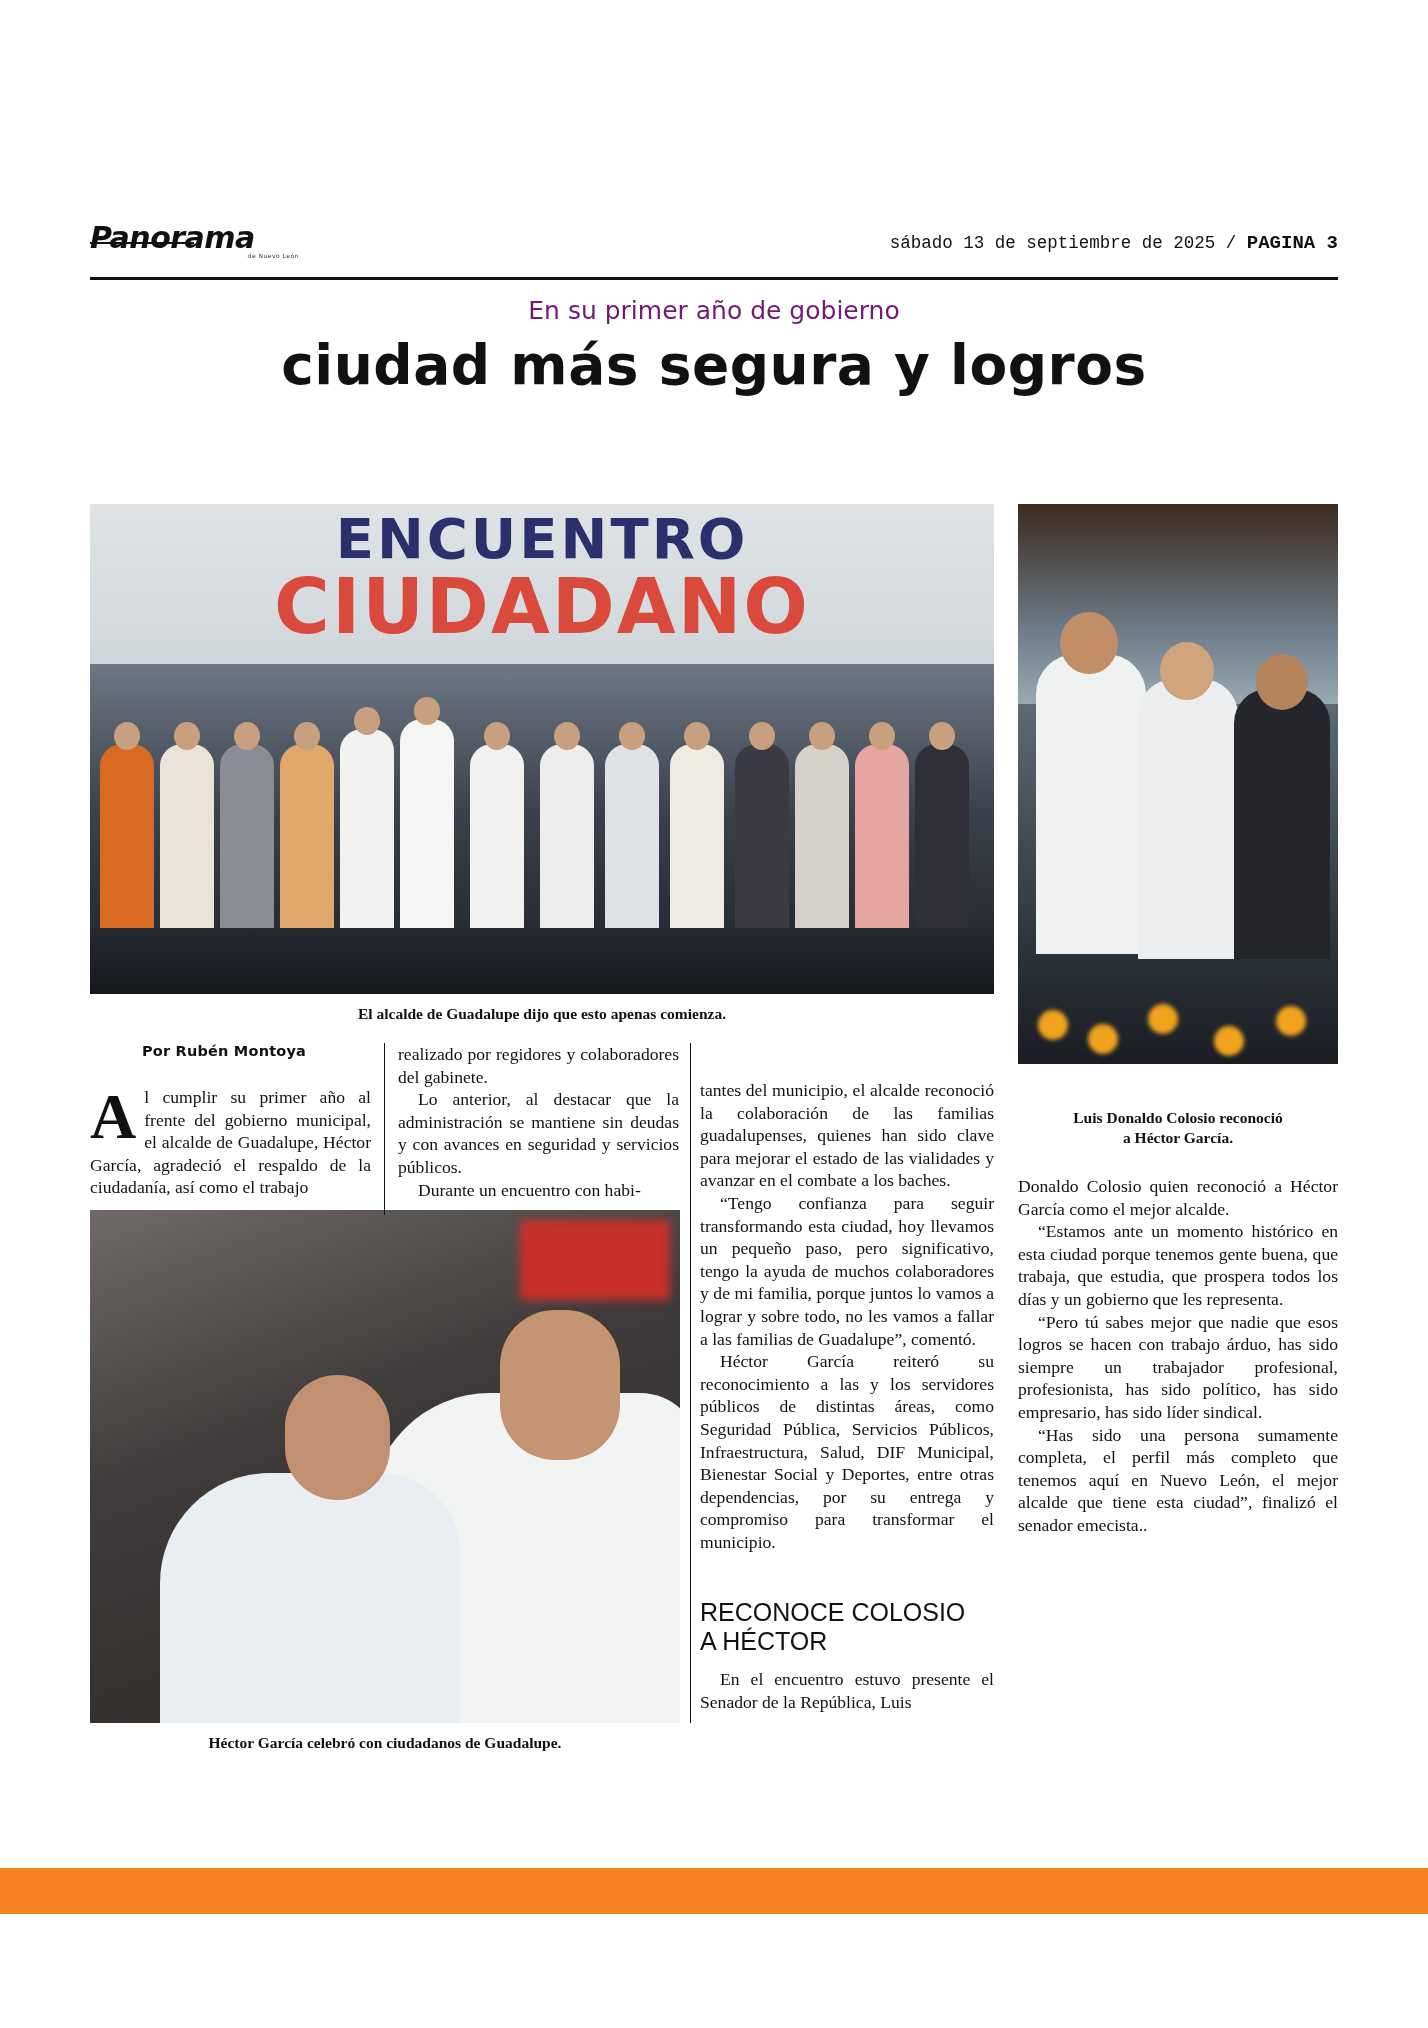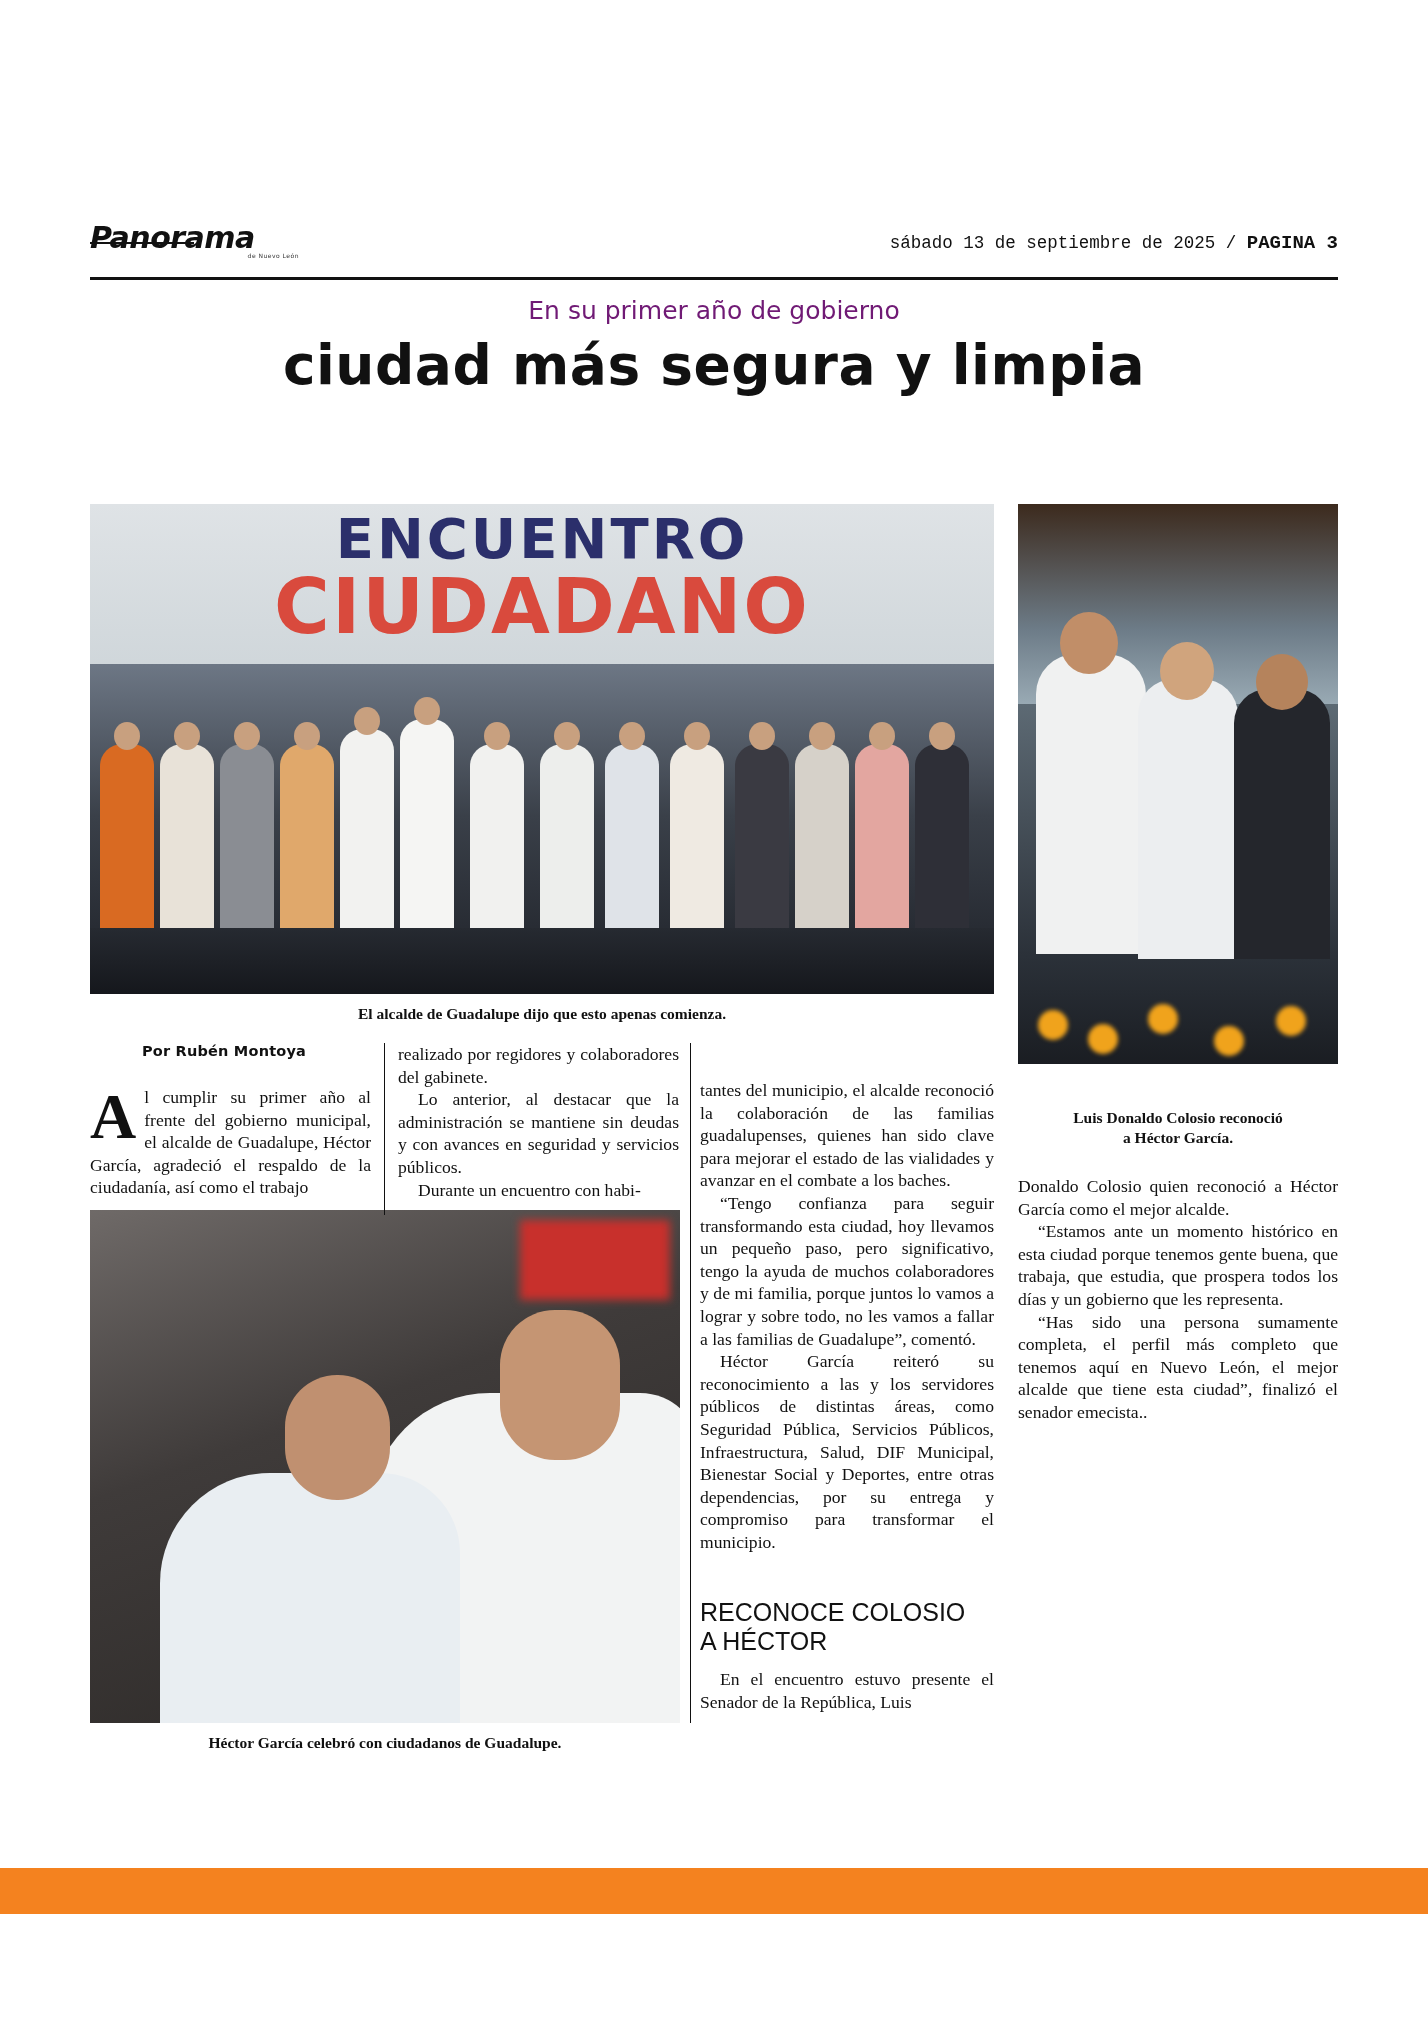--- a/index.html
+++ b/index.html
@@ -337,21 +337,21 @@
     </div>
     <div class="masthead-right">
       <span>sábado 13 de septiembre de 2025 /</span>
       <span class="pageno">PAGINA 3</span>
     </div>
   </div>
   <div class="rule"></div>
 
   <div class="kicker">En su primer año de gobierno</div>
   <div class="headline">
-    <div>ciudad más segura y limpia</div>
+    <div>ciudad más segura y logros</div>
   </div>
 
   <div class="photo" id="photo-main">
     <div class="banner">
       <div class="banner-t1">ENCUENTRO</div>
       <div class="banner-t2">CIUDADANO</div>
     </div>
     <div class="stage">
       <div class="crowd-fig" style="left:10px;  background:#d96a22;">
           <span class="crowd-head"></span>
@@ -455,18 +455,19 @@
     <div>RECONOCE COLOSIO</div>
     <div>A HÉCTOR</div>
   </div>
   <div class="col" style="left:700px; top:1668px; width:294px;">
     <p>En el encuentro estuvo presente el Senador de la República, Luis</p>
   </div>
 
   <div class="col" id="col4">
     <p class="first">Donaldo Colosio quien reconoció a Héctor García como el mejor alcalde.</p>
     <p>“Estamos ante un momento histórico en esta ciudad porque tenemos gente buena, que trabaja, que estudia, que prospera todos los días y un gobierno que les representa.</p>
+    <p>“Pero tú sabes mejor que nadie que esos logros se hacen con trabajo árduo, has sido siempre un trabajador profesional, profesionista, has sido político, has sido empresario, has sido líder sindical.</p>
     <p>“Has sido una persona sumamente completa, el perfil más completo que tenemos aquí en Nuevo León, el mejor alcalde que tiene esta ciudad”, finalizó el senador emecista..</p>
   </div>
 
   <div class="footer-bar"></div>
 
 </div>
 
 </body></html>

